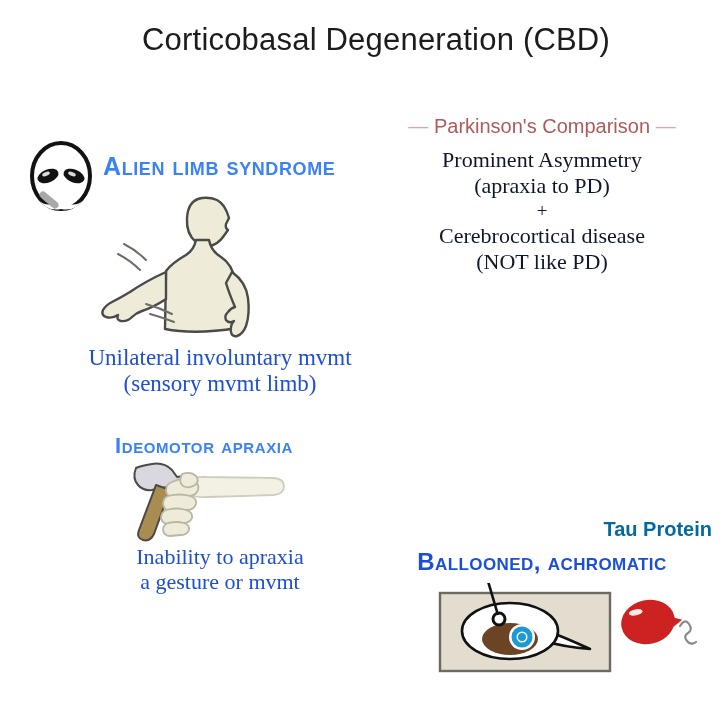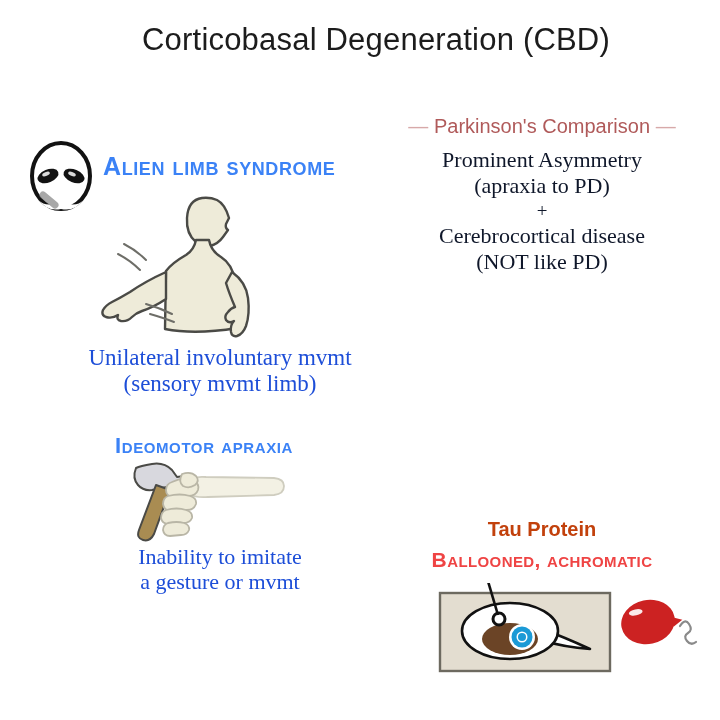--- a/index.html
+++ b/index.html
@@ -84,39 +84,39 @@
     line-height: 1.18;
     white-space: nowrap;
   }
   #parkinson-body .plus { font-size: 19px; display: block; line-height: 1.25; }
 
   #tau-protein {
     position: absolute;
     left: 372px;
     top: 518px;
     width: 340px;
-    text-align: center;
+    text-align: right;
     font-family: "Liberation Sans", sans-serif;
     font-size: 20px;
     font-weight: 700;
-    color: #c2410c;
+    color: #0369a1;
     white-space: nowrap;
   }
   #ballooned-label {
     position: absolute;
     left: 372px;
     top: 548px;
     width: 340px;
     text-align: center;
     font-family: "Liberation Sans Narrow", "Liberation Sans", sans-serif;
-    font-size: 21px;
+    font-size: 24px;
     font-weight: 700;
     font-variant: small-caps;
     letter-spacing: 0.4px;
-    color: #ef4444;
+    color: #1d4ed8;
     white-space: nowrap;
   }
 
   
   .art { position: absolute; }
   #alien-head-art { left: 25px; top: 140px; }
   #body-figure-art { left: 100px; top: 188px; }
   #hammer-arm-art { left: 120px; top: 452px; }
   #neuron-box-art { left: 438px; top: 583px; }
   #balloon-art { left: 618px; top: 596px; }
@@ -186,21 +186,21 @@
         <path d="M52 30 q10 -5 20 -2 q8 3 6 10 q-2 6 -10 6 l-14 1 q-8 0 -8 -7 q0 -6 6 -8z"></path>
         <path d="M48 44 q12 -3 22 0 q7 2 6 8 q-2 6 -9 6 l-16 1 q-7 0 -8 -7 q0 -6 5 -8z"></path>
         <path d="M46 58 q11 -3 20 0 q7 2 6 8 q-2 5 -9 5 l-14 1 q-7 0 -8 -6 q0 -6 5 -8z"></path>
         <path d="M48 71 q9 -2 16 0 q6 2 5 7 q-2 5 -8 5 l-11 1 q-6 0 -7 -6 q0 -5 5 -7z"></path>
         <path d="M62 22 q9 -3 14 2 q4 5 -1 9 q-6 4 -12 1 q-5 -4 -1 -12z"></path>
       </g>
     </svg>
   </div>
 
   <div class="serif-caption" id="apraxia-caption">
-    <div>Inability to imitate</div>
+    <div>Inability to apraxia</div>
     <div>a gesture or mvmt</div>
   </div>
 
   <div class="panel-heading" id="parkinson-heading">
     <span class="dash">—</span>
     <span>Parkinson's Comparison</span>
     <span class="dash">—</span>
   </div>
 
   <div id="parkinson-body">

